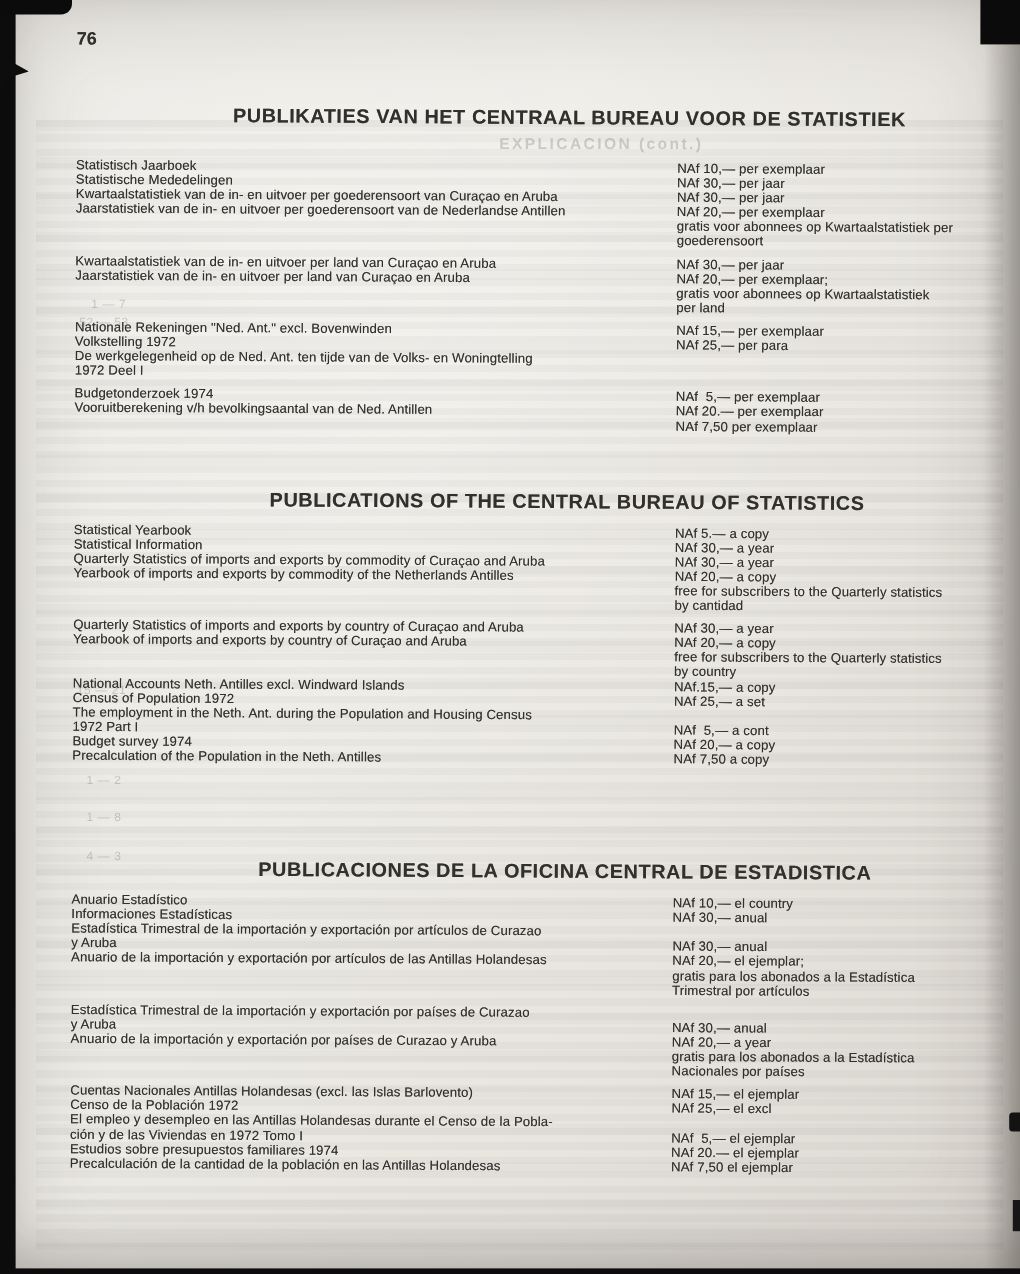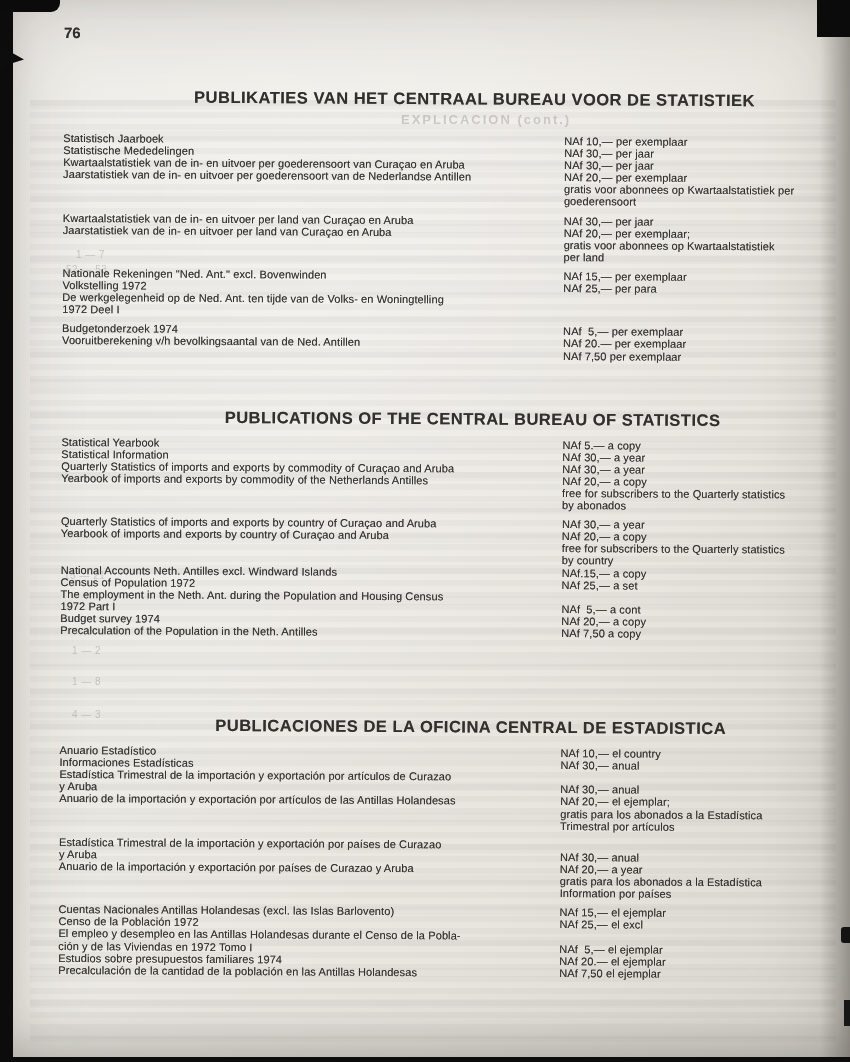--- a/index.html
+++ b/index.html
@@ -16,21 +16,21 @@
     position:absolute; left:30px; top:100px; right:14px; bottom:20px;
     background:
       repeating-linear-gradient(180deg, rgba(85,83,88,0.045) 0 6px, rgba(85,83,88,0) 6px 12px),
       repeating-linear-gradient(180deg, rgba(85,83,88,0.03) 0 9px, rgba(85,83,88,0) 9px 31px);
     pointer-events:none;
   }
   .ghost {
     position:absolute; color:rgba(95,92,96,0.28); filter:blur(0.5px);
     font-size:10px; letter-spacing:0.5px; pointer-events:none; white-space:pre;
   }
-  .ghost.heading { left:401px; top:112px; font-size:13px; font-weight:bold; letter-spacing:2px; color:rgba(95,92,96,0.26); }
+  .ghost.heading { left:416px; top:112px; font-size:13px; font-weight:bold; letter-spacing:2px; color:rgba(95,92,96,0.26); }
   .ghost.g0 { left:76px; top:249px; }
   .ghost.g1 { left:66px; top:264px; }
   .ghost.g2 { left:64px; top:570px; }
   .ghost.g3 { left:72px; top:645px; }
   .ghost.g4 { left:72px; top:676px; }
   .ghost.g5 { left:72px; top:709px; }
 
   
   .content {
     position:absolute; left:64px; top:24px; width:774px;
@@ -173,21 +173,21 @@
           <div class="row">
             <span class="cell-left">Yearbook of imports and exports by commodity of the Netherlands Antilles</span>
             <span class="cell-right">NAf 20,— a copy</span>
           </div>
           <div class="row">
             <span class="cell-left"></span>
             <span class="cell-right">free for subscribers to the Quarterly statistics</span>
           </div>
           <div class="row">
             <span class="cell-left"></span>
-            <span class="cell-right">by abonados</span>
+            <span class="cell-right">by cantidad</span>
           </div>
           <div class="row gap">
             <span class="cell-left">Quarterly Statistics of imports and exports by country of Curaçao and Aruba</span>
             <span class="cell-right">NAf 30,— a year</span>
           </div>
           <div class="row">
             <span class="cell-left">Yearbook of imports and exports by country of Curaçao and Aruba</span>
             <span class="cell-right">NAf 20,— a copy</span>
           </div>
           <div class="row">
@@ -267,21 +267,21 @@
           <div class="row">
             <span class="cell-left">Anuario de la importación y exportación por países de Curazao y Aruba</span>
             <span class="cell-right">NAf 20,— a year</span>
           </div>
           <div class="row">
             <span class="cell-left"></span>
             <span class="cell-right">gratis para los abonados a la Estadística</span>
           </div>
           <div class="row">
             <span class="cell-left"></span>
-            <span class="cell-right">Information por países</span>
+            <span class="cell-right">Nacionales por países</span>
           </div>
           <div class="row gap">
             <span class="cell-left">Cuentas Nacionales Antillas Holandesas (excl. las Islas Barlovento)</span>
             <span class="cell-right">NAf 15,— el ejemplar</span>
           </div>
           <div class="row">
             <span class="cell-left">Censo de la Población 1972</span>
             <span class="cell-right">NAf 25,— el excl</span>
           </div>
           <div class="row">

